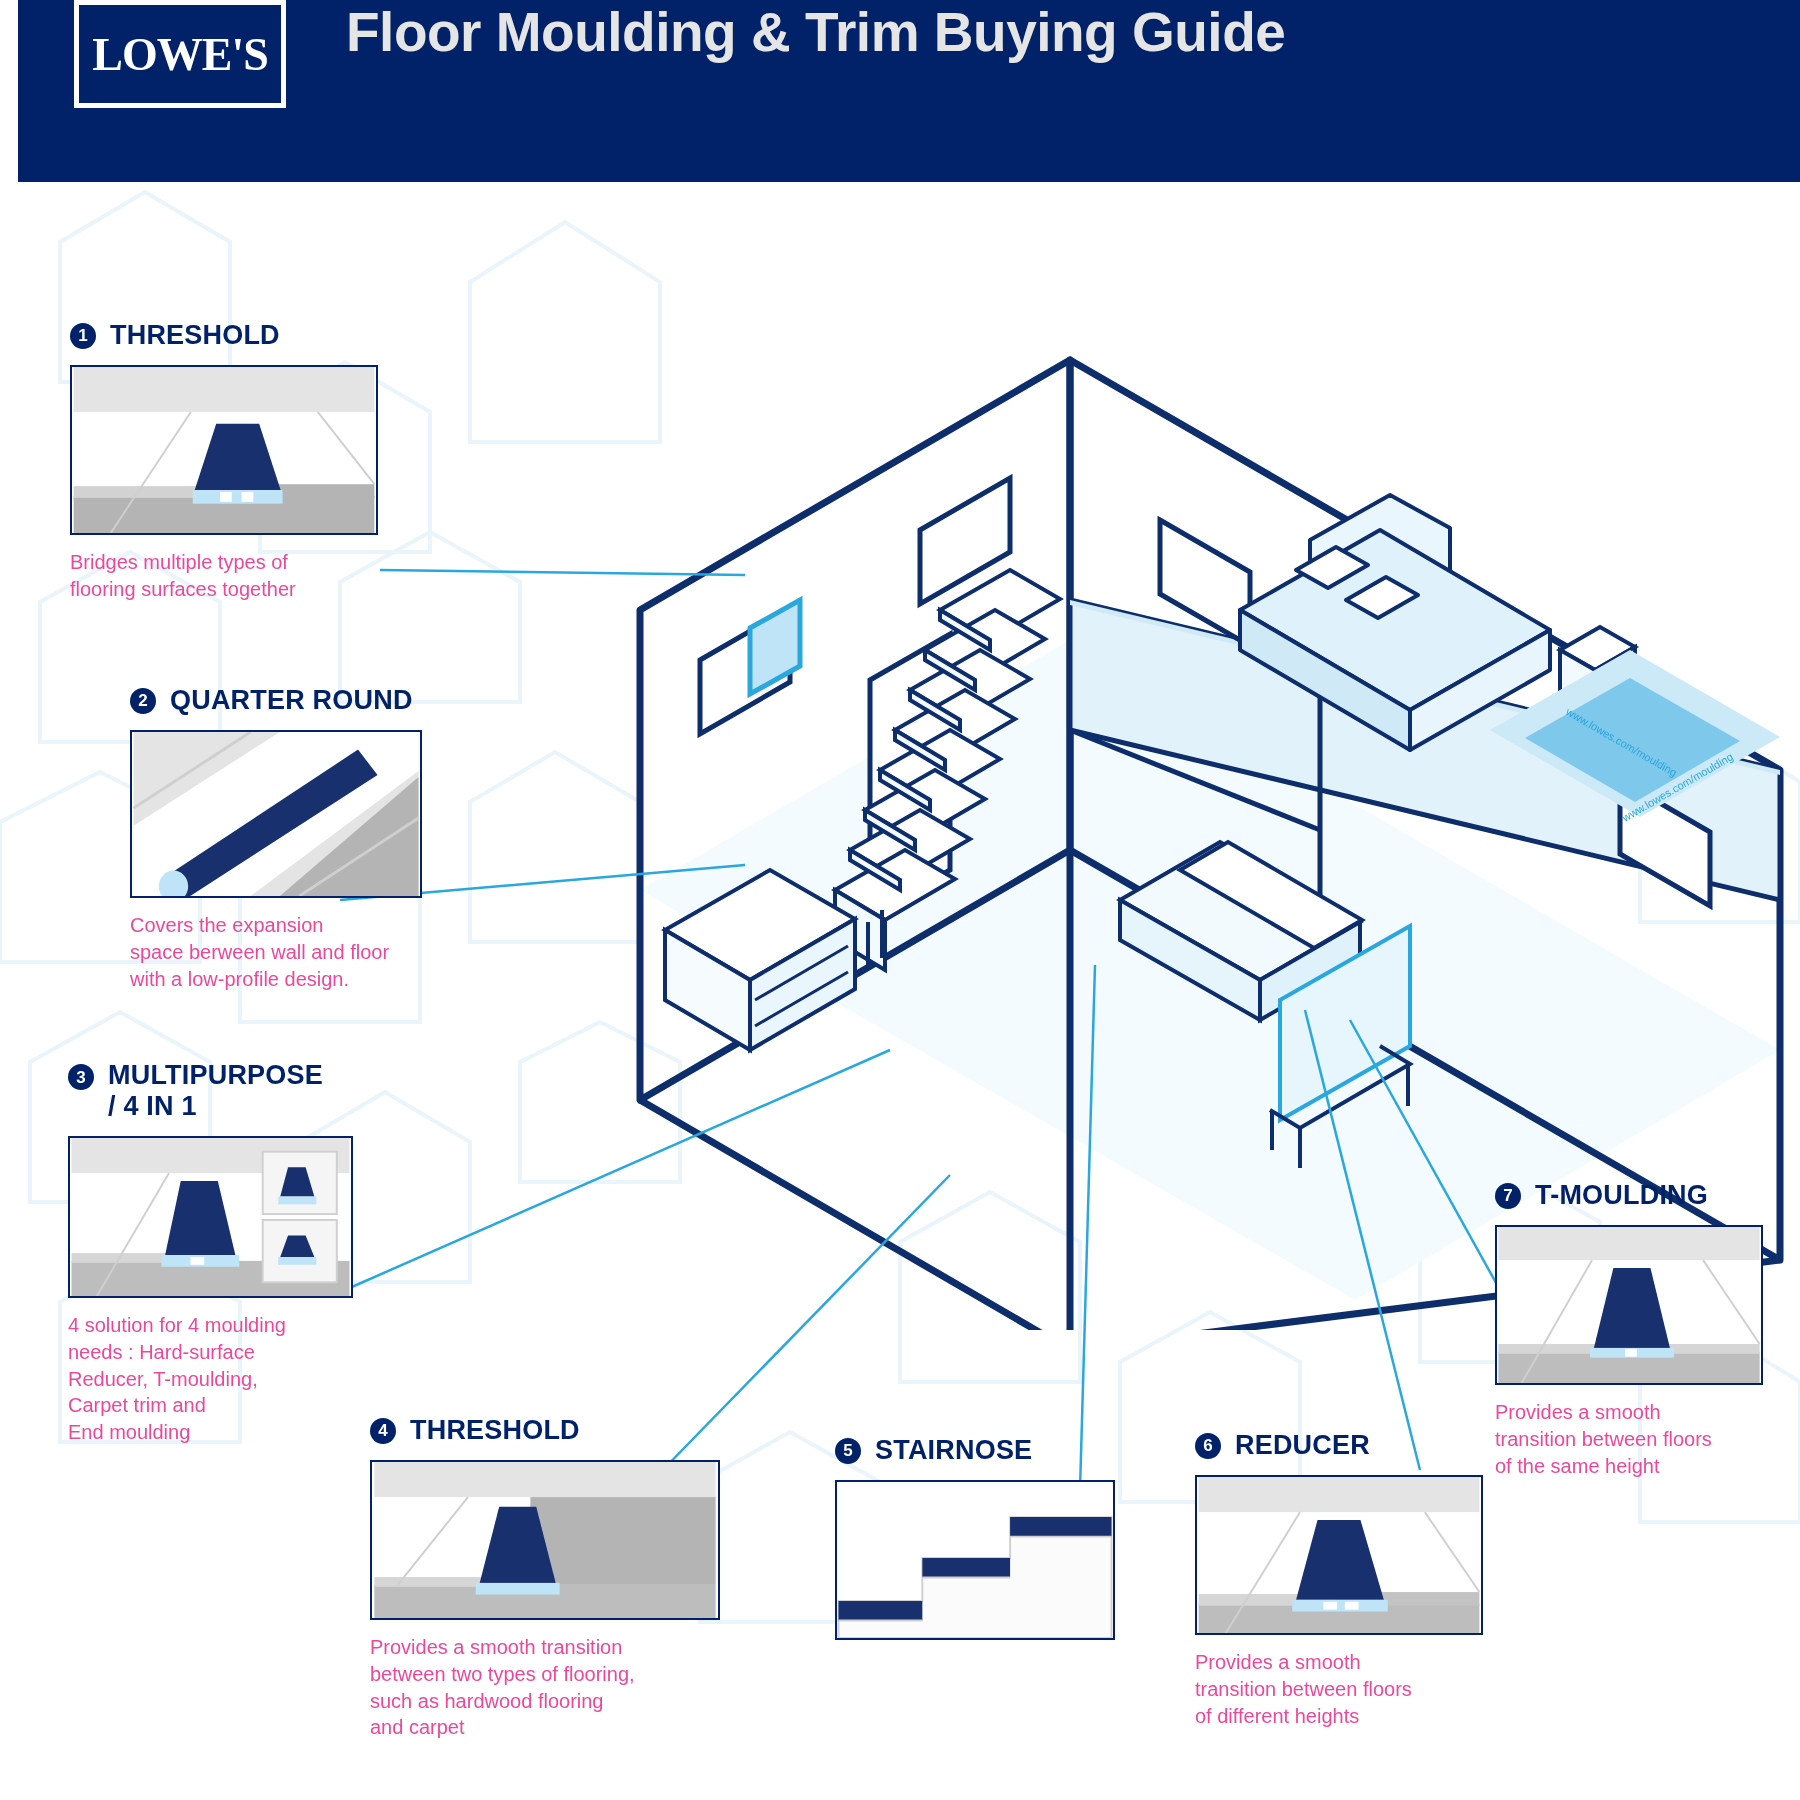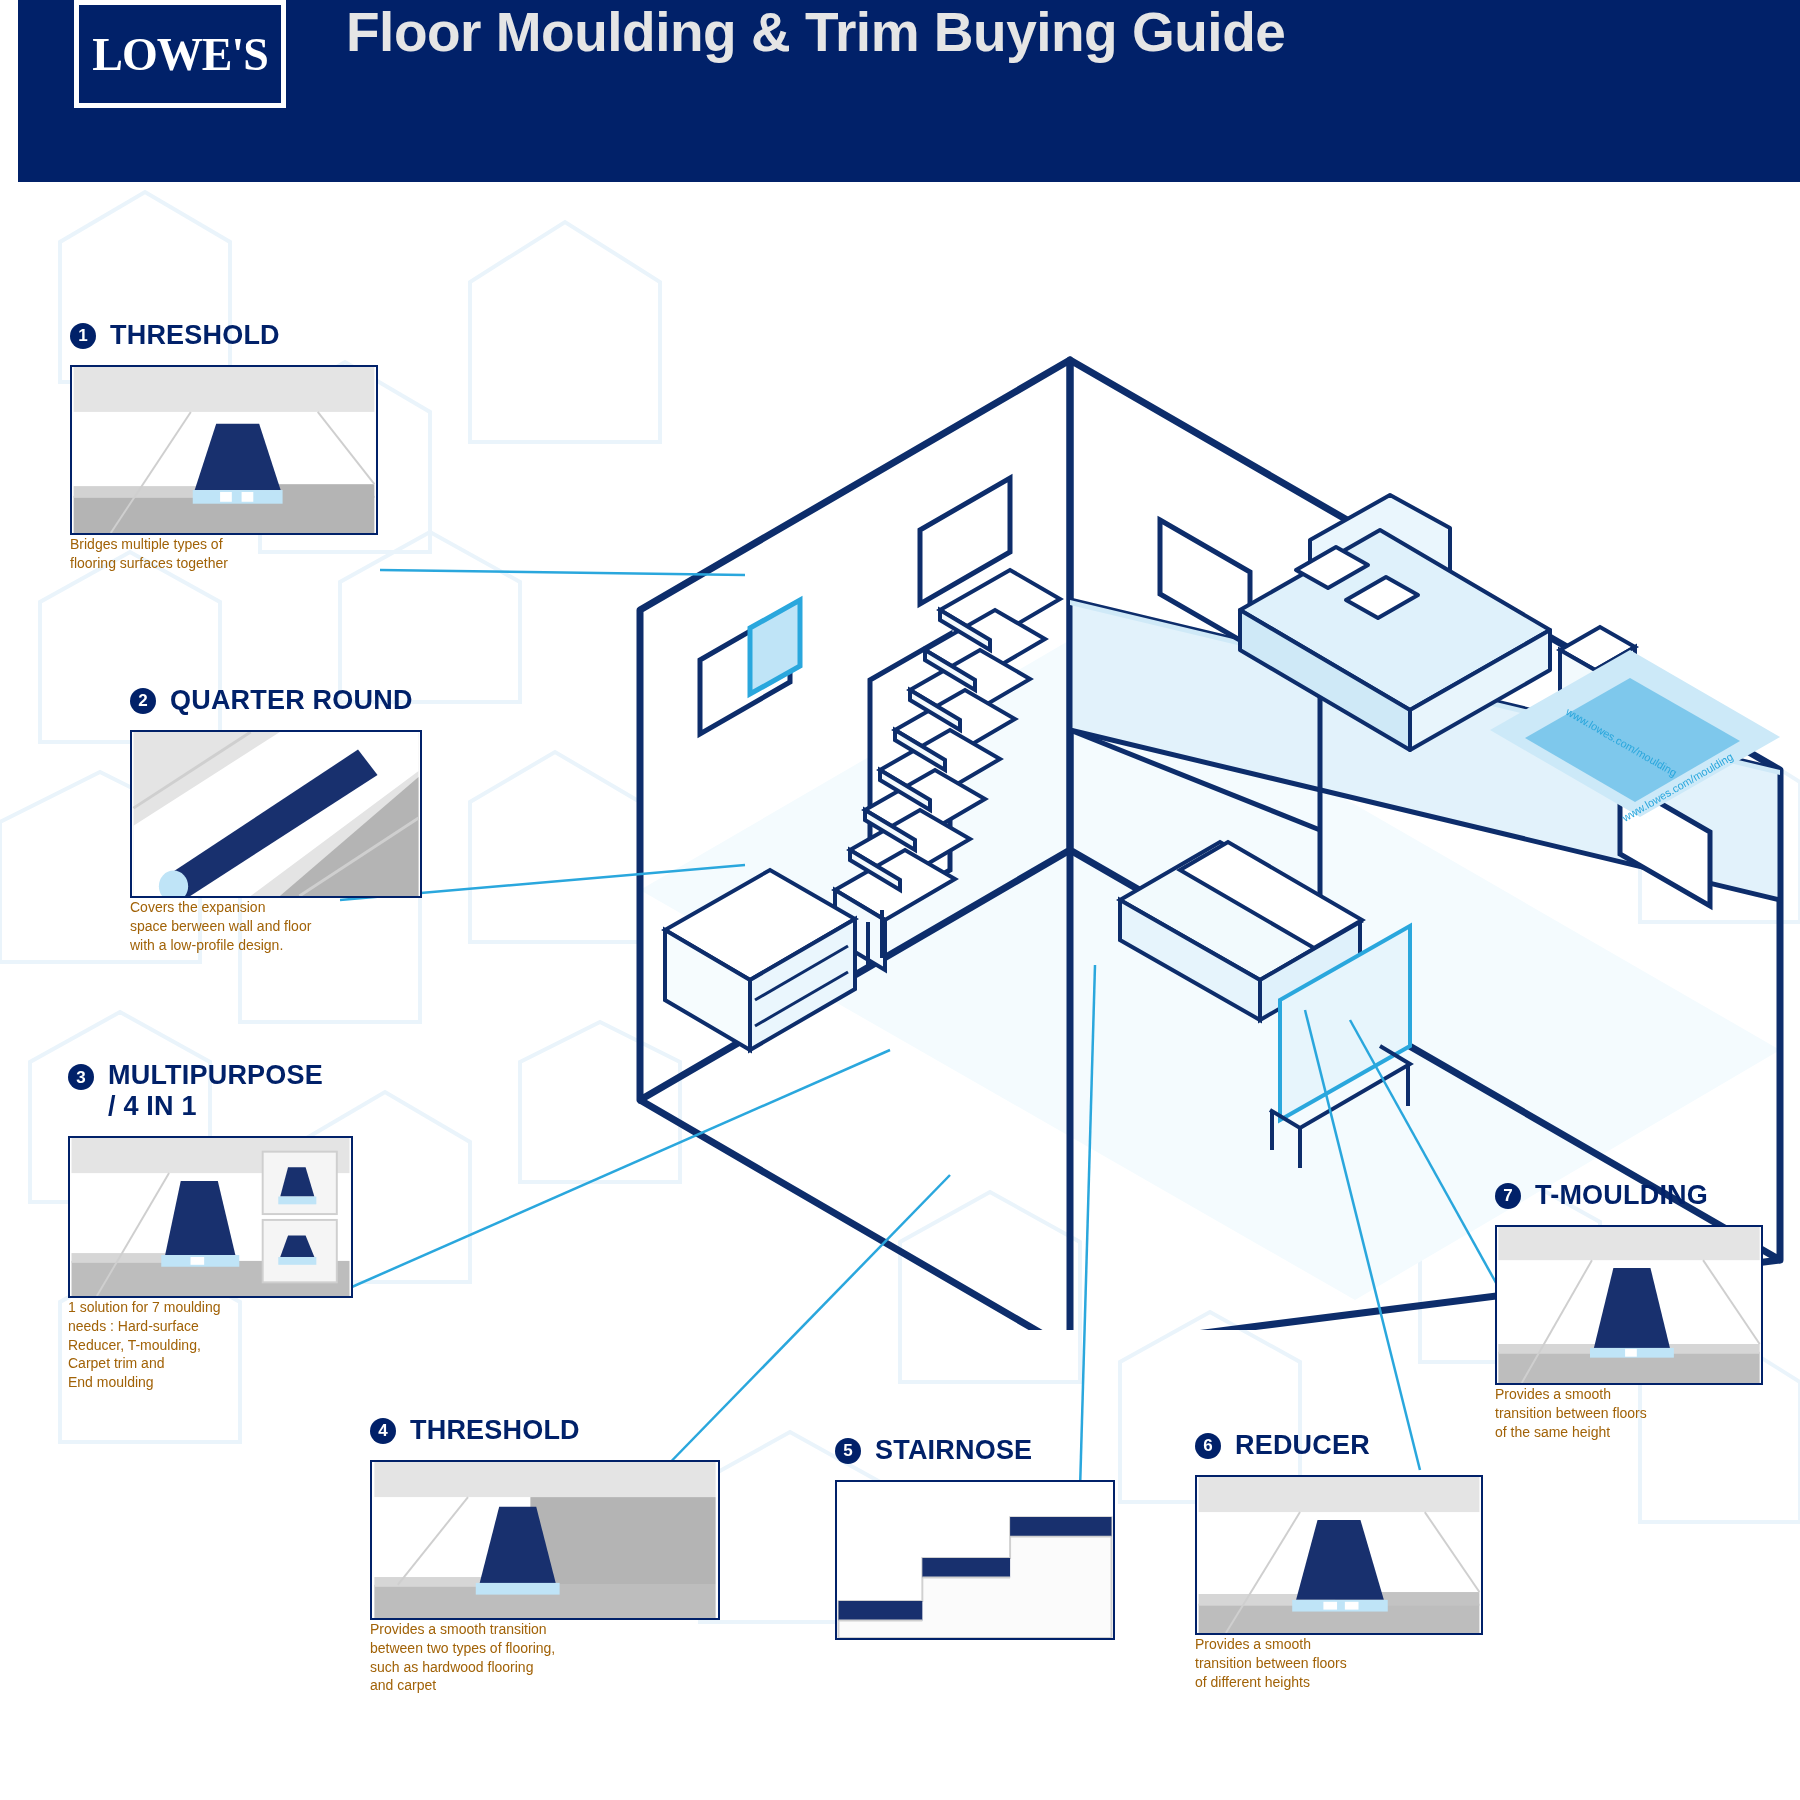--- a/index.html
+++ b/index.html
@@ -113,23 +113,24 @@
     line-height: 1;
   }
   .callout-title {
     color: #012169;
     font-size: 27px;
     font-weight: bold;
     letter-spacing: 0.2px;
     white-space: pre-line;
   }
   .callout-desc {
-    color: #a16207;
-    font-size: 14px;
+    color: #ec4899;
+    font-size: 20px;
     line-height: 1.34;
+    margin-top: 14px;
     white-space: pre-line;
   }
   .swatch {
     border: 2px solid #012169;
     background: #ffffff;
     display: block;
   }
 </style>
 </head>
 <body>
@@ -364,21 +365,21 @@
     <polygon points="112,44 150,44 168,120 96,120" fill="#18306e"></polygon>
     <rect x="92" y="120" width="80" height="12" fill="#bfe4f7"></rect>
     <rect x="122" y="122" width="14" height="8" fill="#ffffff"></rect>
     <rect x="196" y="14" width="76" height="64" fill="#f5f5f5" stroke="#cfcfcf" stroke-width="2"></rect>
     <polygon points="222,30 240,30 249,60 214,60" fill="#18306e"></polygon>
     <rect x="212" y="60" width="39" height="8" fill="#bfe4f7"></rect>
     <rect x="196" y="84" width="76" height="64" fill="#f5f5f5" stroke="#cfcfcf" stroke-width="2"></rect>
     <polygon points="222,100 240,100 249,122 214,122" fill="#18306e"></polygon>
     <rect x="212" y="122" width="39" height="8" fill="#bfe4f7"></rect>
   </svg>
-  <div class="callout-desc">1 solution for 7 moulding
+  <div class="callout-desc">4 solution for 4 moulding
 needs : Hard-surface
 Reducer, T-moulding,
 Carpet trim and
 End moulding</div>
 </div>
 
 <div class="callout" style="left:370px; top:1415px; width:380px;">
   <div class="callout-head">
     <div class="num">4</div>
     <div class="callout-title">THRESHOLD</div>

